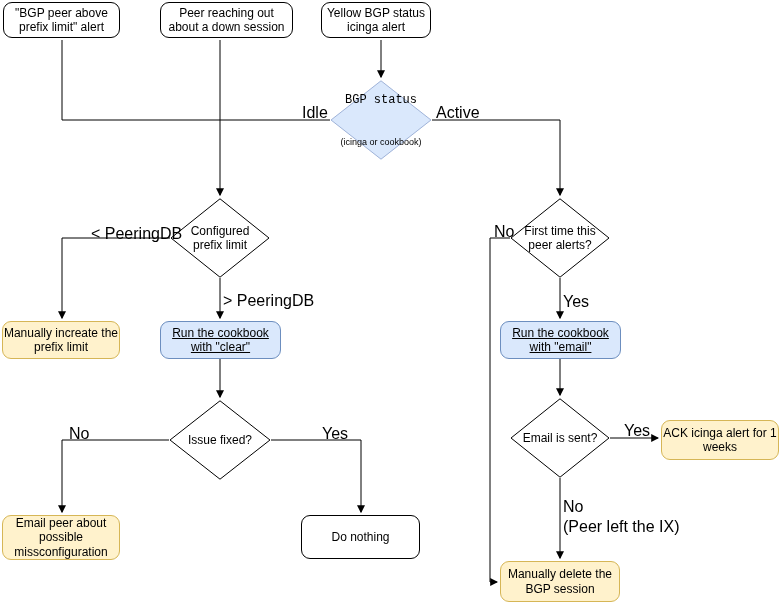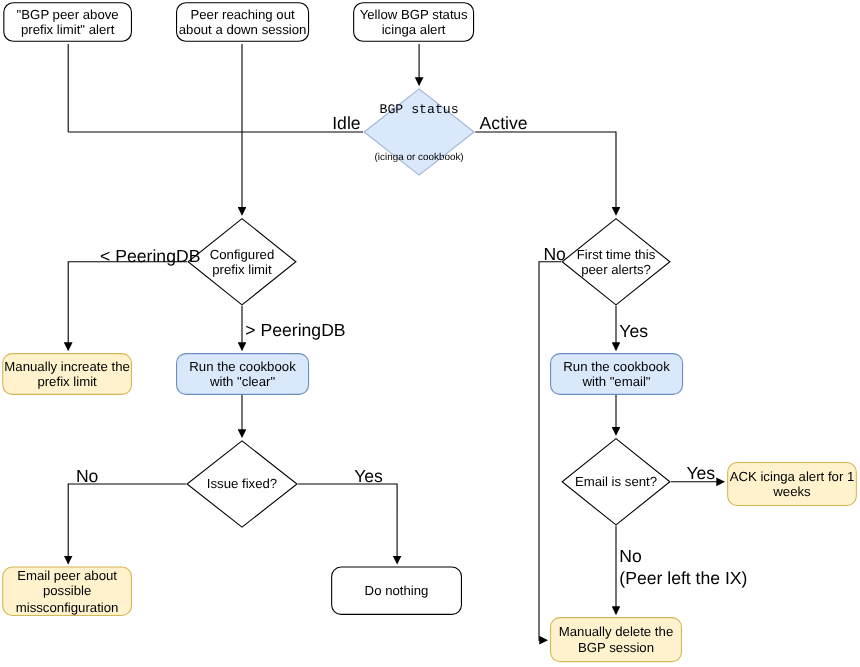--- a/index.html
+++ b/index.html
@@ -13,21 +13,21 @@
   .edges { position:absolute; left:0; top:0; pointer-events:none; }
   .edges path { fill:none; stroke:var(--line, #000000); stroke-width:1; }
   .node {
     position:absolute; box-sizing:border-box;
     display:flex; align-items:center; justify-content:center;
     text-align:center; font-size:12px; line-height:1.18;
   }
   .label { white-space:pre-line; position:relative; z-index:1; }
   .rect { border:1px solid var(--line, #000); border-radius:9px; background:var(--background, #fff); }
   .rect.yellow { background:var(--yellow-fill, #fff2cc); border-color:var(--yellow-border, #d6b656); }
-  .rect.blue   { background:var(--blue-fill, #dae8fc);  border-color:var(--blue-border, #6c8ebf); }
+  .rect.blue   { background:var(--blue-fill, #dae8fc);  border-color:var(--blue-border, #6c8ebf);text-decoration:underline; }
   .diamond .dshape { position:absolute; left:0; top:0; width:100%; height:100%; overflow:visible; }
   .poly { fill:var(--background, #fff); stroke:var(--line, #000); stroke-width:1; vector-effect:non-scaling-stroke; }
   .poly.blue { fill:var(--blue-fill, #dae8fc); stroke:var(--diamond-border, #9fb3d9); }
   .main { display:block;font-family:Liberation Mono, monospace; }
   .sub { display:block; font-size:9px; margin-top:16px; }
   .edge-label {
     position:absolute; font-size:16px; line-height:1.25;
     white-space:pre-line; color:var(--text, #000);
   }
 </style>
@@ -56,21 +56,21 @@
     <path d="M510,238 L490,238 L490,582 L497,582" marker-end="url(#arrow)"></path>
     <path d="M560,359 L560,395" marker-end="url(#arrow)"></path>
     <path d="M610,438 L658,438" marker-end="url(#arrow)"></path>
     <path d="M560,478 L560,558" marker-end="url(#arrow)"></path>
   </svg>
 
   <div class="node rect" style="left:3px;top:2px;width:117px;height:36px">
     <span class="label">"BGP peer above
 prefix limit" alert</span>
   </div>
-  <div class="node rect" style="left:160px;top:2px;width:121px;height:36px">
+  <div class="node rect" style="left:160px;top:2px;width:133px;height:36px">
     <span class="label">Peer reaching out
 about a down session</span>
   </div>
   <div class="node rect" style="left:321px;top:2px;width:110px;height:36px">
     <span class="label">Yellow BGP status
 icinga alert</span>
   </div>
 
   <div class="node diamond" style="left:330px;top:80px;width:102px;height:80px">
     <svg class="dshape" viewBox="0 0 100 100" preserveAspectRatio="none">

